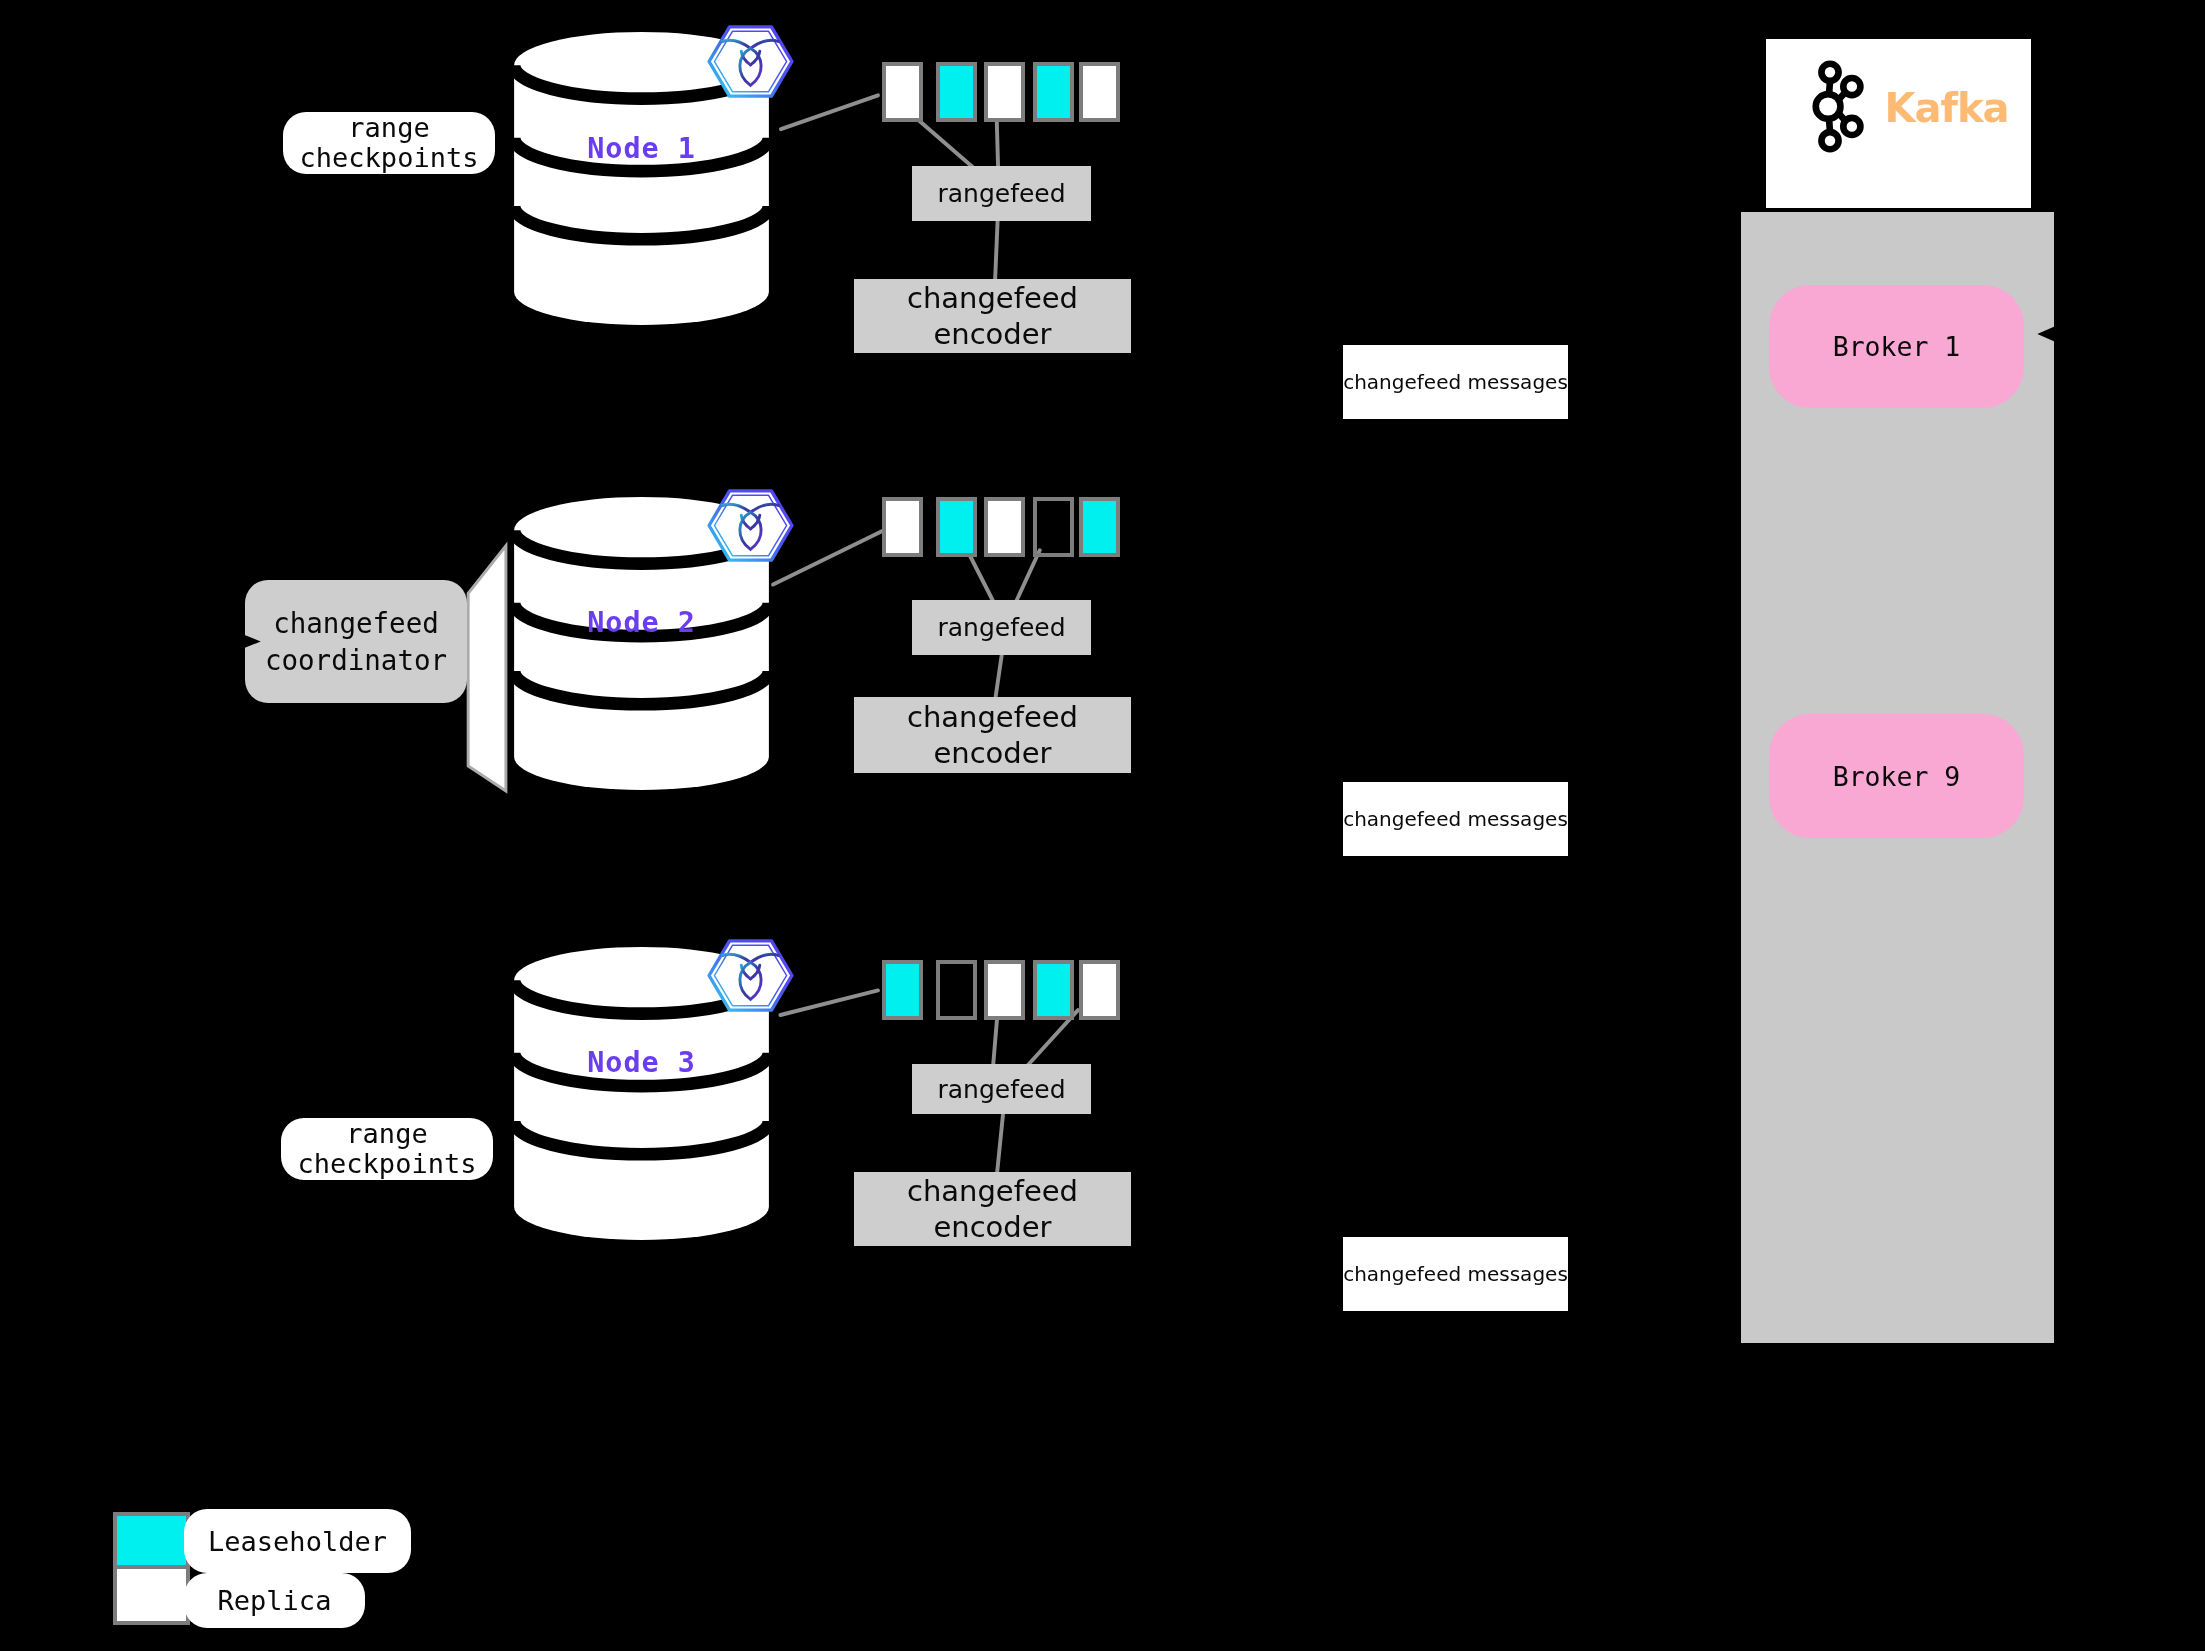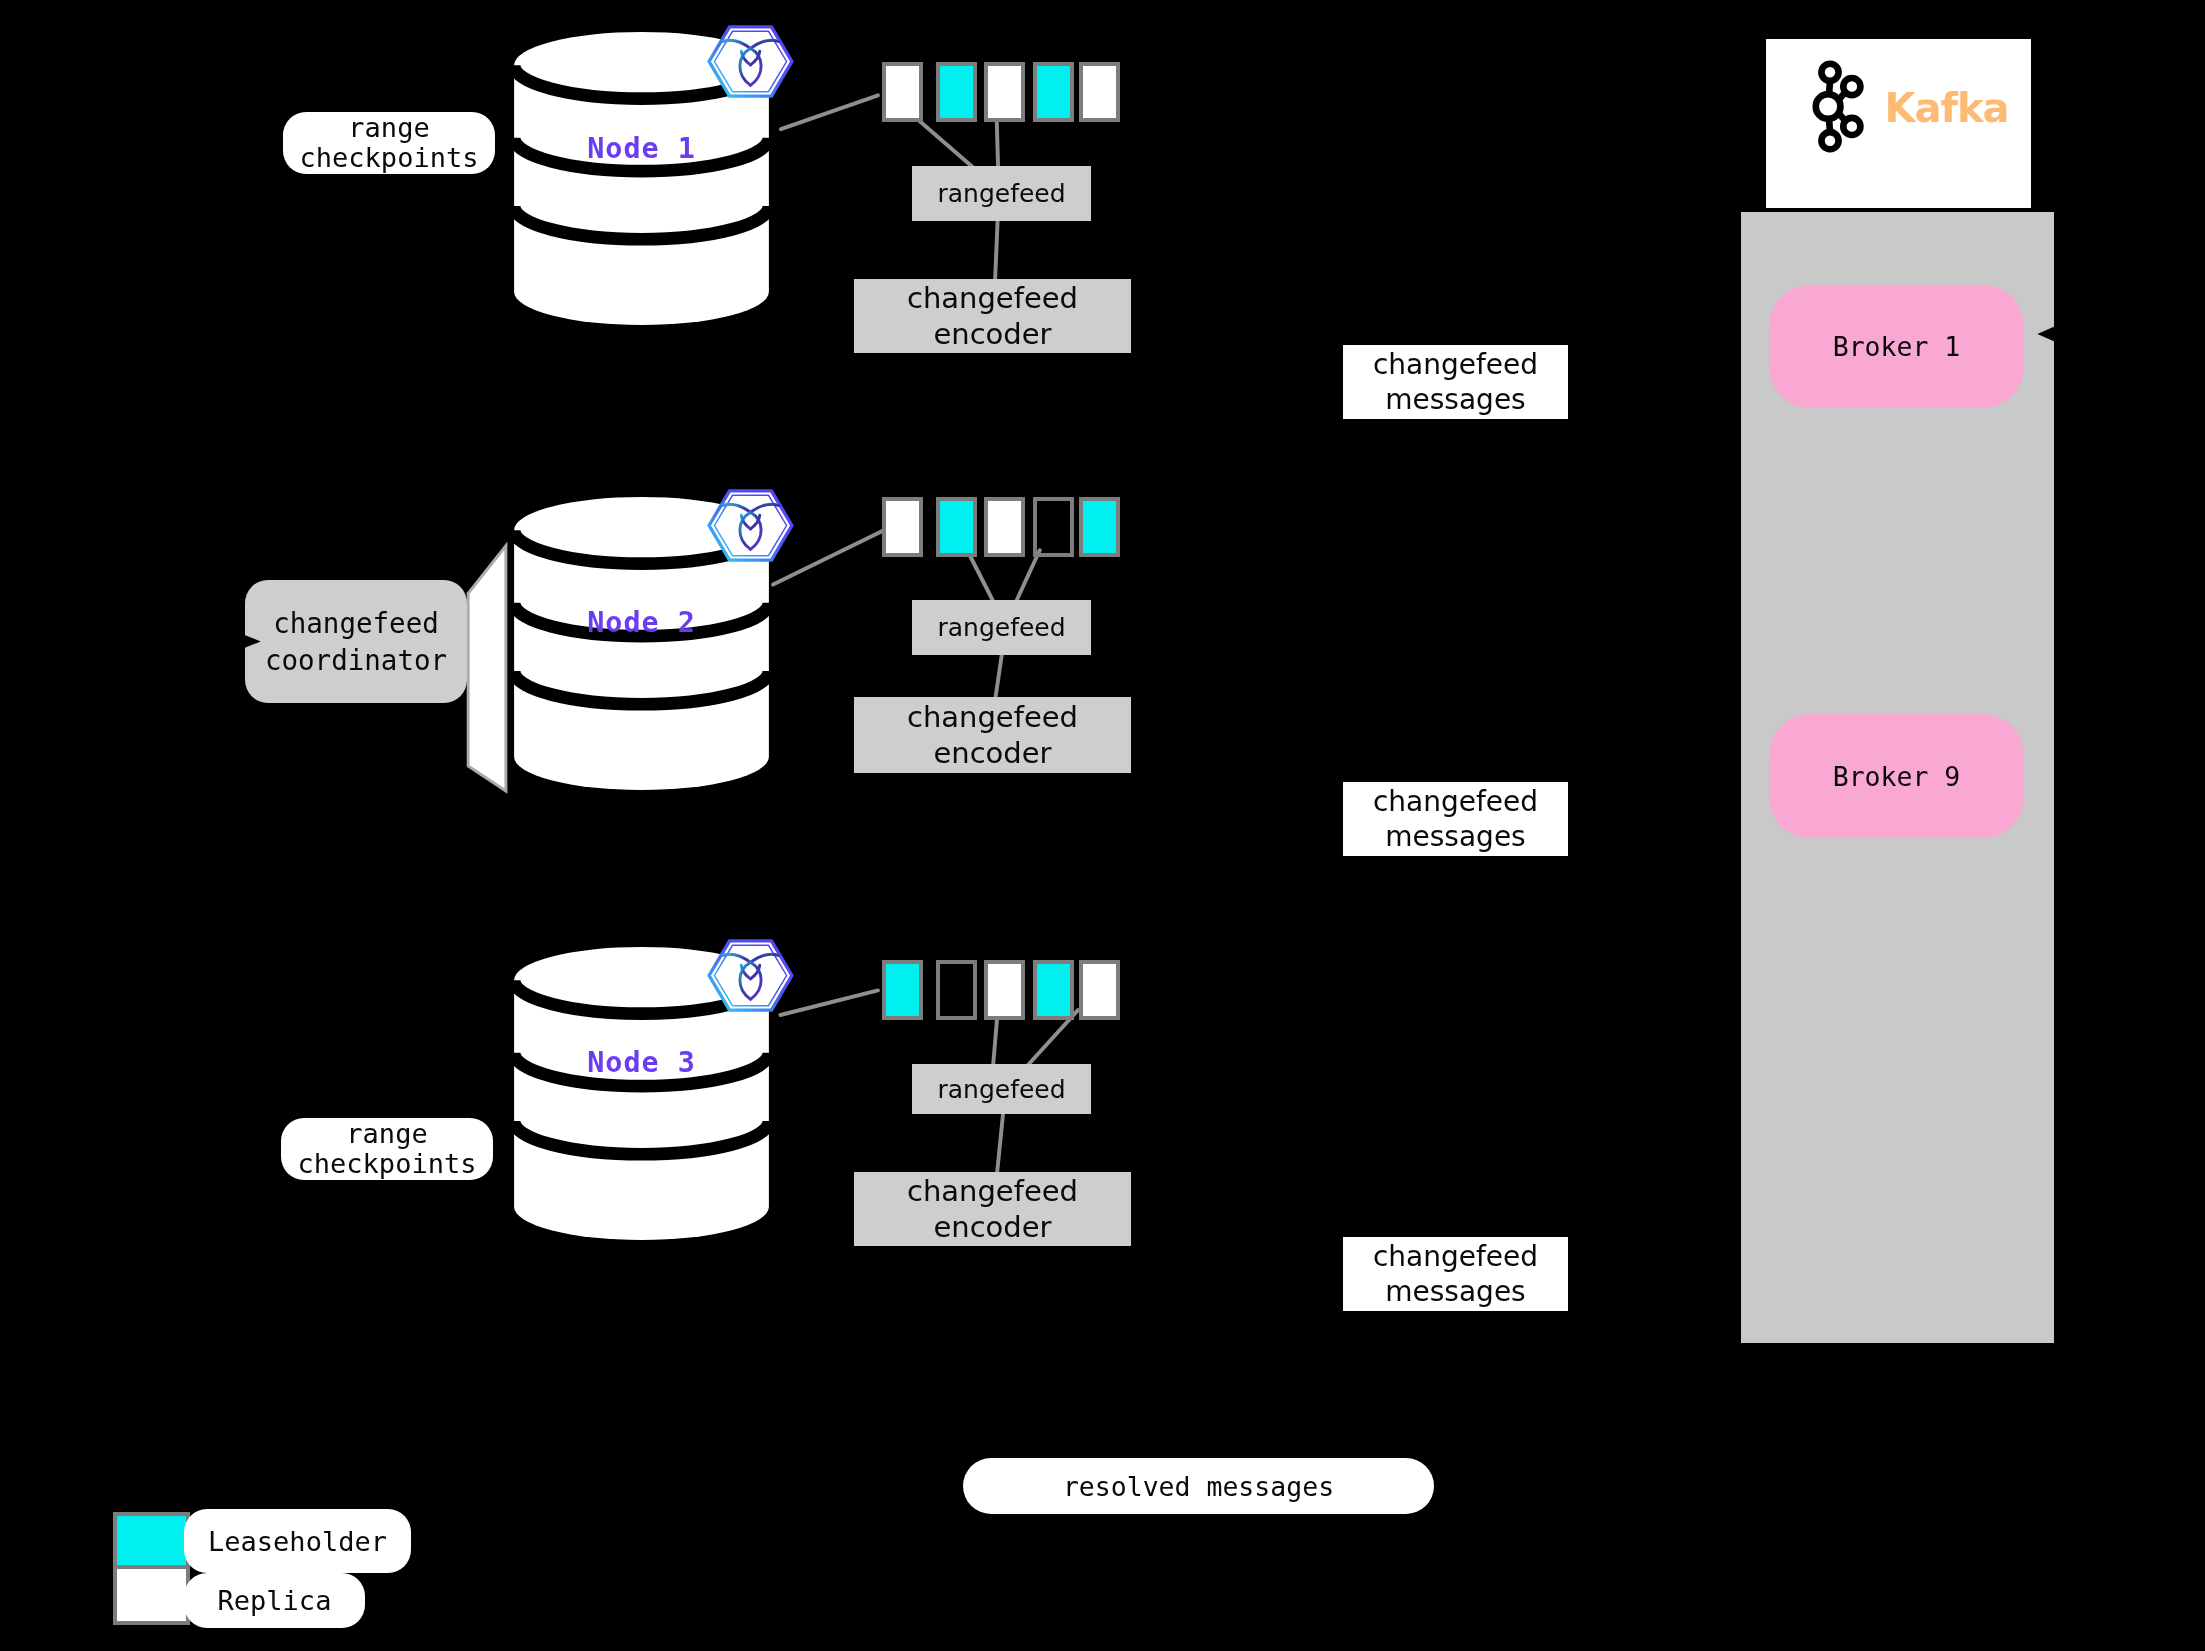--- a/index.html
+++ b/index.html
@@ -8,21 +8,21 @@
   .abs{position:absolute;box-sizing:border-box;}
   svg.layer{position:absolute;left:0;top:0;width:2205px;height:1652px;}
   .center{display:flex;align-items:center;justify-content:center;text-align:center;}
   .mono{font-family:"DejaVu Sans Mono", monospace;color:#0a0a0a;border-radius:23px;}
   .sans{font-family:"DejaVu Sans", sans-serif;color:#0a0a0a;}
   .whitebox{background:#ffffff;}
   .graybox{background:#cecece;}
   .node-label{font-weight:bold;font-size:28.4px;color:#6b3df0;letter-spacing:1px;}
   .rangefeed{font-size:25px;line-height:1.0;}
   .encoder{font-size:29px;line-height:1.25;}
-  .messages{font-size:28px;line-height:1.25;}
+  .messages{font-size:20px;line-height:1.25;}
   .checkpoints{font-size:27px;line-height:1.12;}
   .coordinator{font-size:27.5px;font-weight:normal;line-height:1.32;}
   .resolved{font-size:26.5px;}
   .broker{background:#f9a8d4;border-radius:41px;font-size:26.5px;color:#0a0a0a;}
   .kafka-title{font-weight:bold;font-size:40px;color:#fdba74;font-family:"DejaVu Sans", sans-serif;letter-spacing:-1px;}
   .sq{position:absolute;width:33px;height:52px;border:4.4px solid #7d7d7d;background:#000;}
   .sq[data-fill="leaseholder"]{background:#00efef;}
   .sq[data-fill="replica"]{background:#ffffff;}
   .sq[data-fill="empty"]{background:transparent;}
   .legend-swatch{position:absolute;width:69px;border:4.4px solid #7d7d7d;}
@@ -168,21 +168,20 @@
       <line x1="49" y1="43" x2="56" y2="35"></line>
       <line x1="49" y1="57" x2="56" y2="65"></line>
     </g>
   </svg>
   <div class="abs center kafka-title" style="left:1873px;top:82px;width:147px;height:51px">Kafka</div>
 
   <div class="abs" style="left:1741px;top:212px;width:313px;height:1131px;background:#c9c9c9"></div>
   <div class="abs center broker" style="left:1769px;top:285px;width:255px;height:123px">Broker 1</div>
   <div class="abs center broker" style="left:1769px;top:714px;width:255px;height:124px">Broker 9</div>
 
-  <div class="abs center pill mono resolved" style="left:963px;top:1458px;width:471px;height:56px">resolved messages</div>
 
   <div class="legend-swatch" style="left:113px;top:1512px;height:54px" data-fill="leaseholder"></div>
   <div class="legend-swatch" style="left:113px;top:1565px;height:52px" data-fill="replica"></div>
   <div class="abs center whitebox mono legend-text" style="left:184px;top:1509px;width:227px;height:64px">Leaseholder</div>
   <div class="abs center whitebox mono legend-text" style="left:184px;top:1573px;width:181px;height:55px">Replica</div>
 
   <svg class="layer" style="pointer-events:none" viewBox="0 0 4498 3369" width="2205" height="1652">
     <polygon points="4156,681 4206,659 4206,703" fill="#000"></polygon>
     <polygon points="532,1308 482,1288 482,1328" fill="#000"></polygon>
   </svg>

